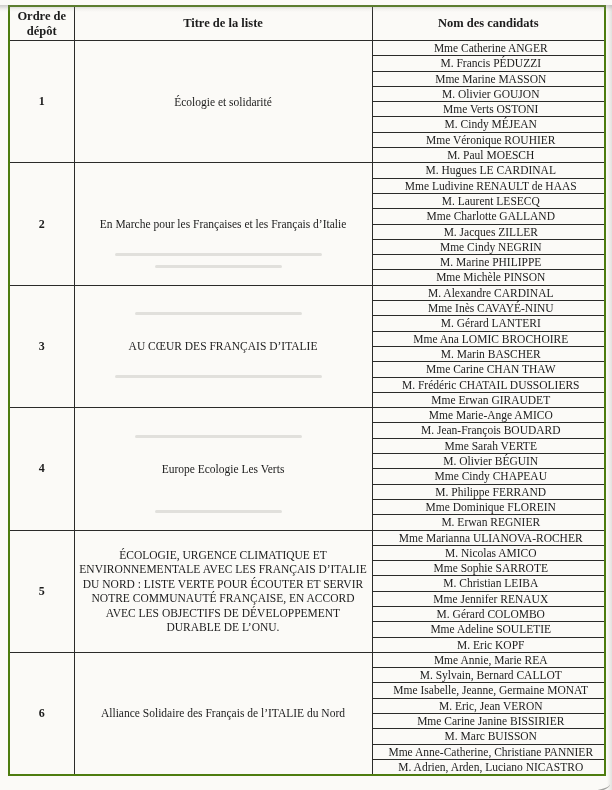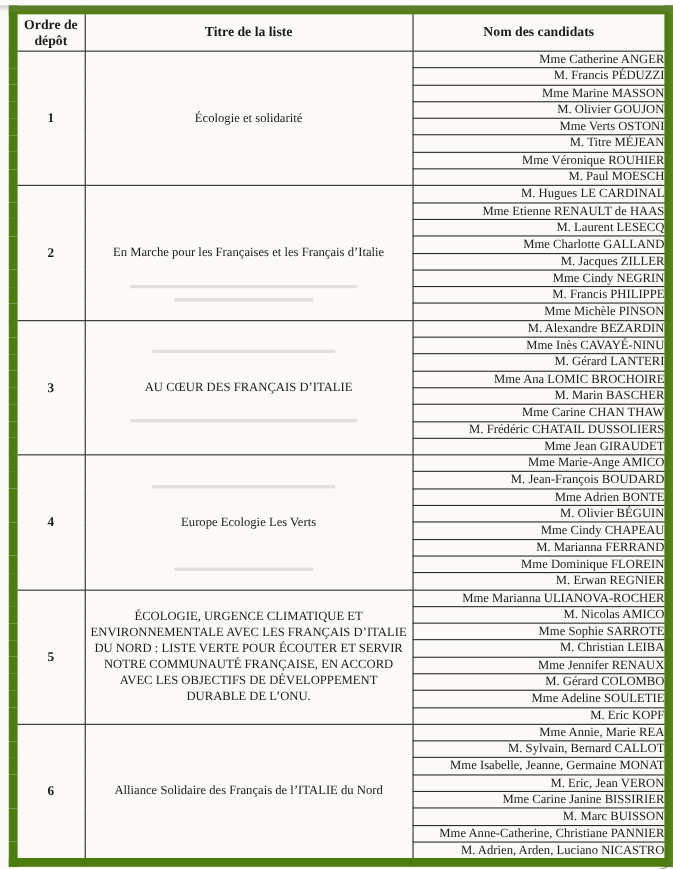--- a/index.html
+++ b/index.html
@@ -40,21 +40,21 @@
     border-bottom: 2px solid rgba(90,90,88,0.55);
     border-radius: 0 0 60% 30%;
     transform: rotate(-4deg);
     pointer-events: none;
   }
   table.doc {
     border-collapse: collapse;
     table-layout: fixed;
     width: 596px;
     margin: 5px 0 0 8px;
-    border: 8px solid #4d7c0f;
+    border: 2px solid #4d7c0f;
   }
   th, td {
     border: 1px solid #2b2b29;
     vertical-align: middle;
     overflow: hidden;
   }
   col.c-order { width: 65px; }
   col.c-title { width: 298px; }
   col.c-cand  { width: 233px; }
   tr.head th {
@@ -76,21 +76,21 @@
     padding: 2px 4px;
     position: relative;
     line-height: 1.25;
   }
   td.cand {
     font-size: 11.5px;
     height: 14.3px;
     line-height: 14.3px;
     padding: 0 0 0 5px;
     white-space: nowrap;
-    text-align: right;
+    text-align: center;
   }
   
   .smudge {
     position: absolute;
     height: 3px;
     background: rgba(130,130,126,0.22);
     border-radius: 2px;
     filter: blur(0.6px);
     pointer-events: none;
   }
@@ -131,108 +131,108 @@
       <tr>
           <td class="cand">Mme Marine MASSON</td>
         </tr>
       <tr>
           <td class="cand">M. Olivier GOUJON</td>
         </tr>
       <tr>
           <td class="cand">Mme Verts OSTONI</td>
         </tr>
       <tr>
-          <td class="cand">M. Titre MÉJEAN</td>
+          <td class="cand">M. Cindy MÉJEAN</td>
         </tr>
       <tr>
           <td class="cand">Mme Véronique ROUHIER</td>
         </tr>
       <tr>
           <td class="cand">M. Paul MOESCH</td>
         </tr>
     </tbody>
 
     <tbody>
       <tr>
         <td class="num" rowspan="8">2</td>
         <td class="title" rowspan="8"><span>En Marche pour les Françaises et les Français d’Italie</span><span class="smudge sm-b"></span><span class="smudge sm-c"></span></td>
         <td class="cand">M. Hugues LE CARDINAL</td>
       </tr>
       <tr>
-          <td class="cand">Mme Etienne RENAULT de HAAS</td>
+          <td class="cand">Mme Ludivine RENAULT de HAAS</td>
         </tr>
       <tr>
           <td class="cand">M. Laurent LESECQ</td>
         </tr>
       <tr>
           <td class="cand">Mme Charlotte GALLAND</td>
         </tr>
       <tr>
           <td class="cand">M. Jacques ZILLER</td>
         </tr>
       <tr>
           <td class="cand">Mme Cindy NEGRIN</td>
         </tr>
       <tr>
-          <td class="cand">M. Francis PHILIPPE</td>
+          <td class="cand">M. Marine PHILIPPE</td>
         </tr>
       <tr>
           <td class="cand">Mme Michèle PINSON</td>
         </tr>
     </tbody>
 
     <tbody>
       <tr>
         <td class="num" rowspan="8">3</td>
         <td class="title" rowspan="8"><span>AU CŒUR DES FRANÇAIS D’ITALIE</span><span class="smudge sm-a"></span><span class="smudge sm-b"></span></td>
-        <td class="cand">M. Alexandre BEZARDIN</td>
+        <td class="cand">M. Alexandre CARDINAL</td>
       </tr>
       <tr>
           <td class="cand">Mme Inès CAVAYÉ-NINU</td>
         </tr>
       <tr>
           <td class="cand">M. Gérard LANTERI</td>
         </tr>
       <tr>
           <td class="cand">Mme Ana LOMIC BROCHOIRE</td>
         </tr>
       <tr>
           <td class="cand">M. Marin BASCHER</td>
         </tr>
       <tr>
           <td class="cand">Mme Carine CHAN THAW</td>
         </tr>
       <tr>
           <td class="cand">M. Frédéric CHATAIL DUSSOLIERS</td>
         </tr>
       <tr>
-          <td class="cand">Mme Jean GIRAUDET</td>
+          <td class="cand">Mme Erwan GIRAUDET</td>
         </tr>
     </tbody>
 
     <tbody>
       <tr>
         <td class="num" rowspan="8">4</td>
         <td class="title" rowspan="8"><span>Europe Ecologie Les Verts</span><span class="smudge sm-a"></span><span class="smudge sm-c"></span></td>
         <td class="cand">Mme Marie-Ange AMICO</td>
       </tr>
       <tr>
           <td class="cand">M. Jean-François BOUDARD</td>
         </tr>
       <tr>
-          <td class="cand">Mme Adrien BONTE</td>
+          <td class="cand">Mme Sarah VERTE</td>
         </tr>
       <tr>
           <td class="cand">M. Olivier BÉGUIN</td>
         </tr>
       <tr>
           <td class="cand">Mme Cindy CHAPEAU</td>
         </tr>
       <tr>
-          <td class="cand">M. Marianna FERRAND</td>
+          <td class="cand">M. Philippe FERRAND</td>
         </tr>
       <tr>
           <td class="cand">Mme Dominique FLOREIN</td>
         </tr>
       <tr>
           <td class="cand">M. Erwan REGNIER</td>
         </tr>
     </tbody>
 
     <tbody>

